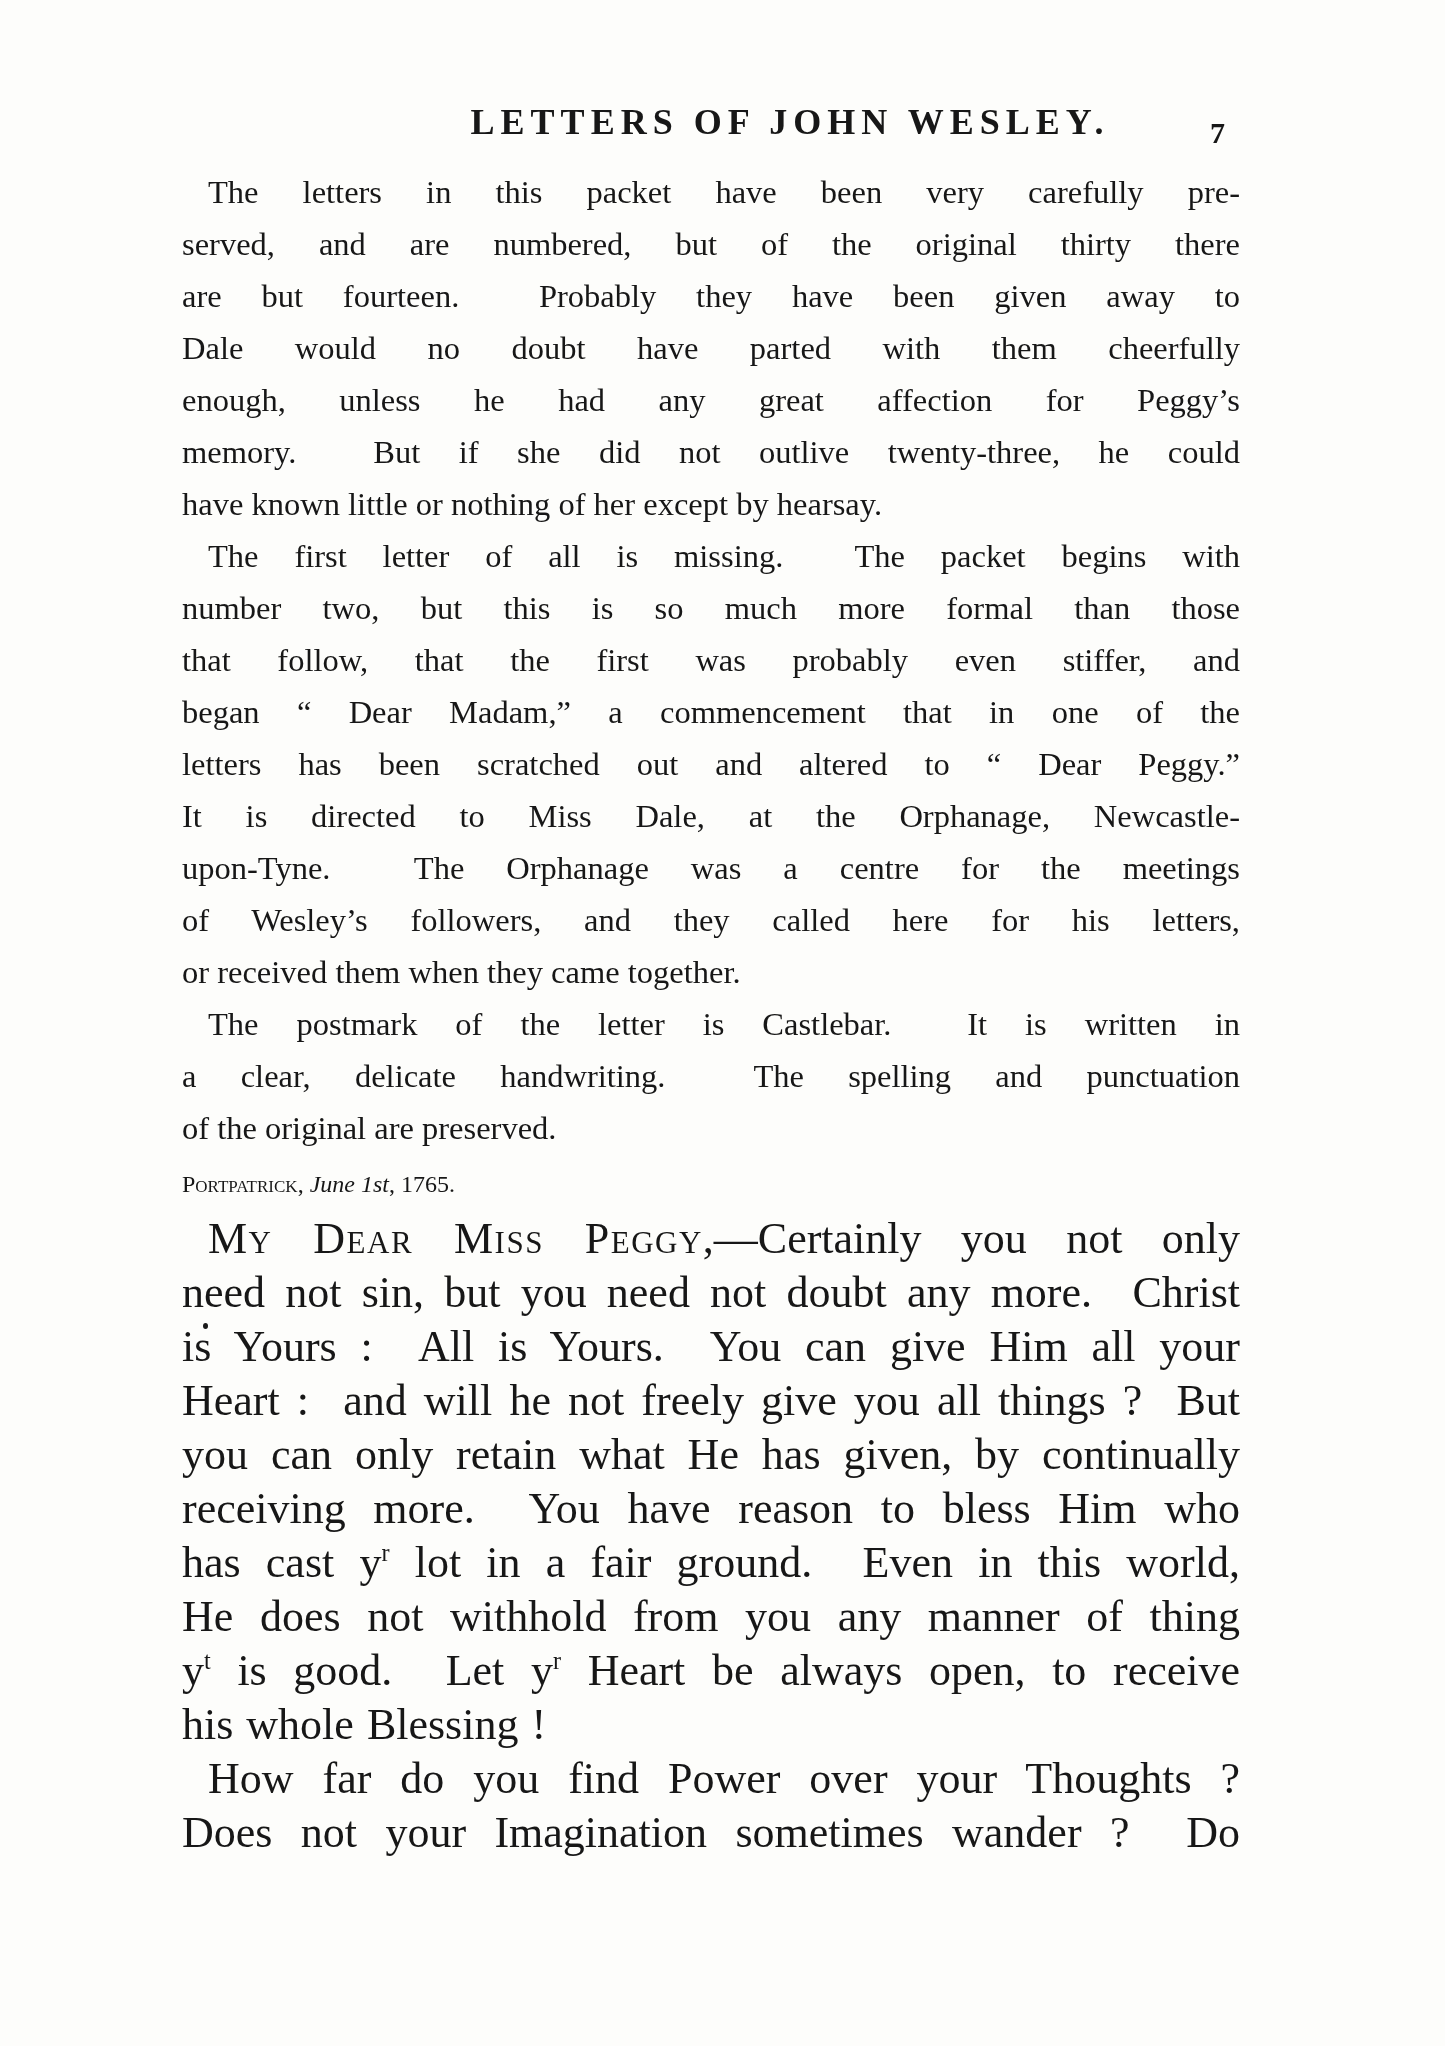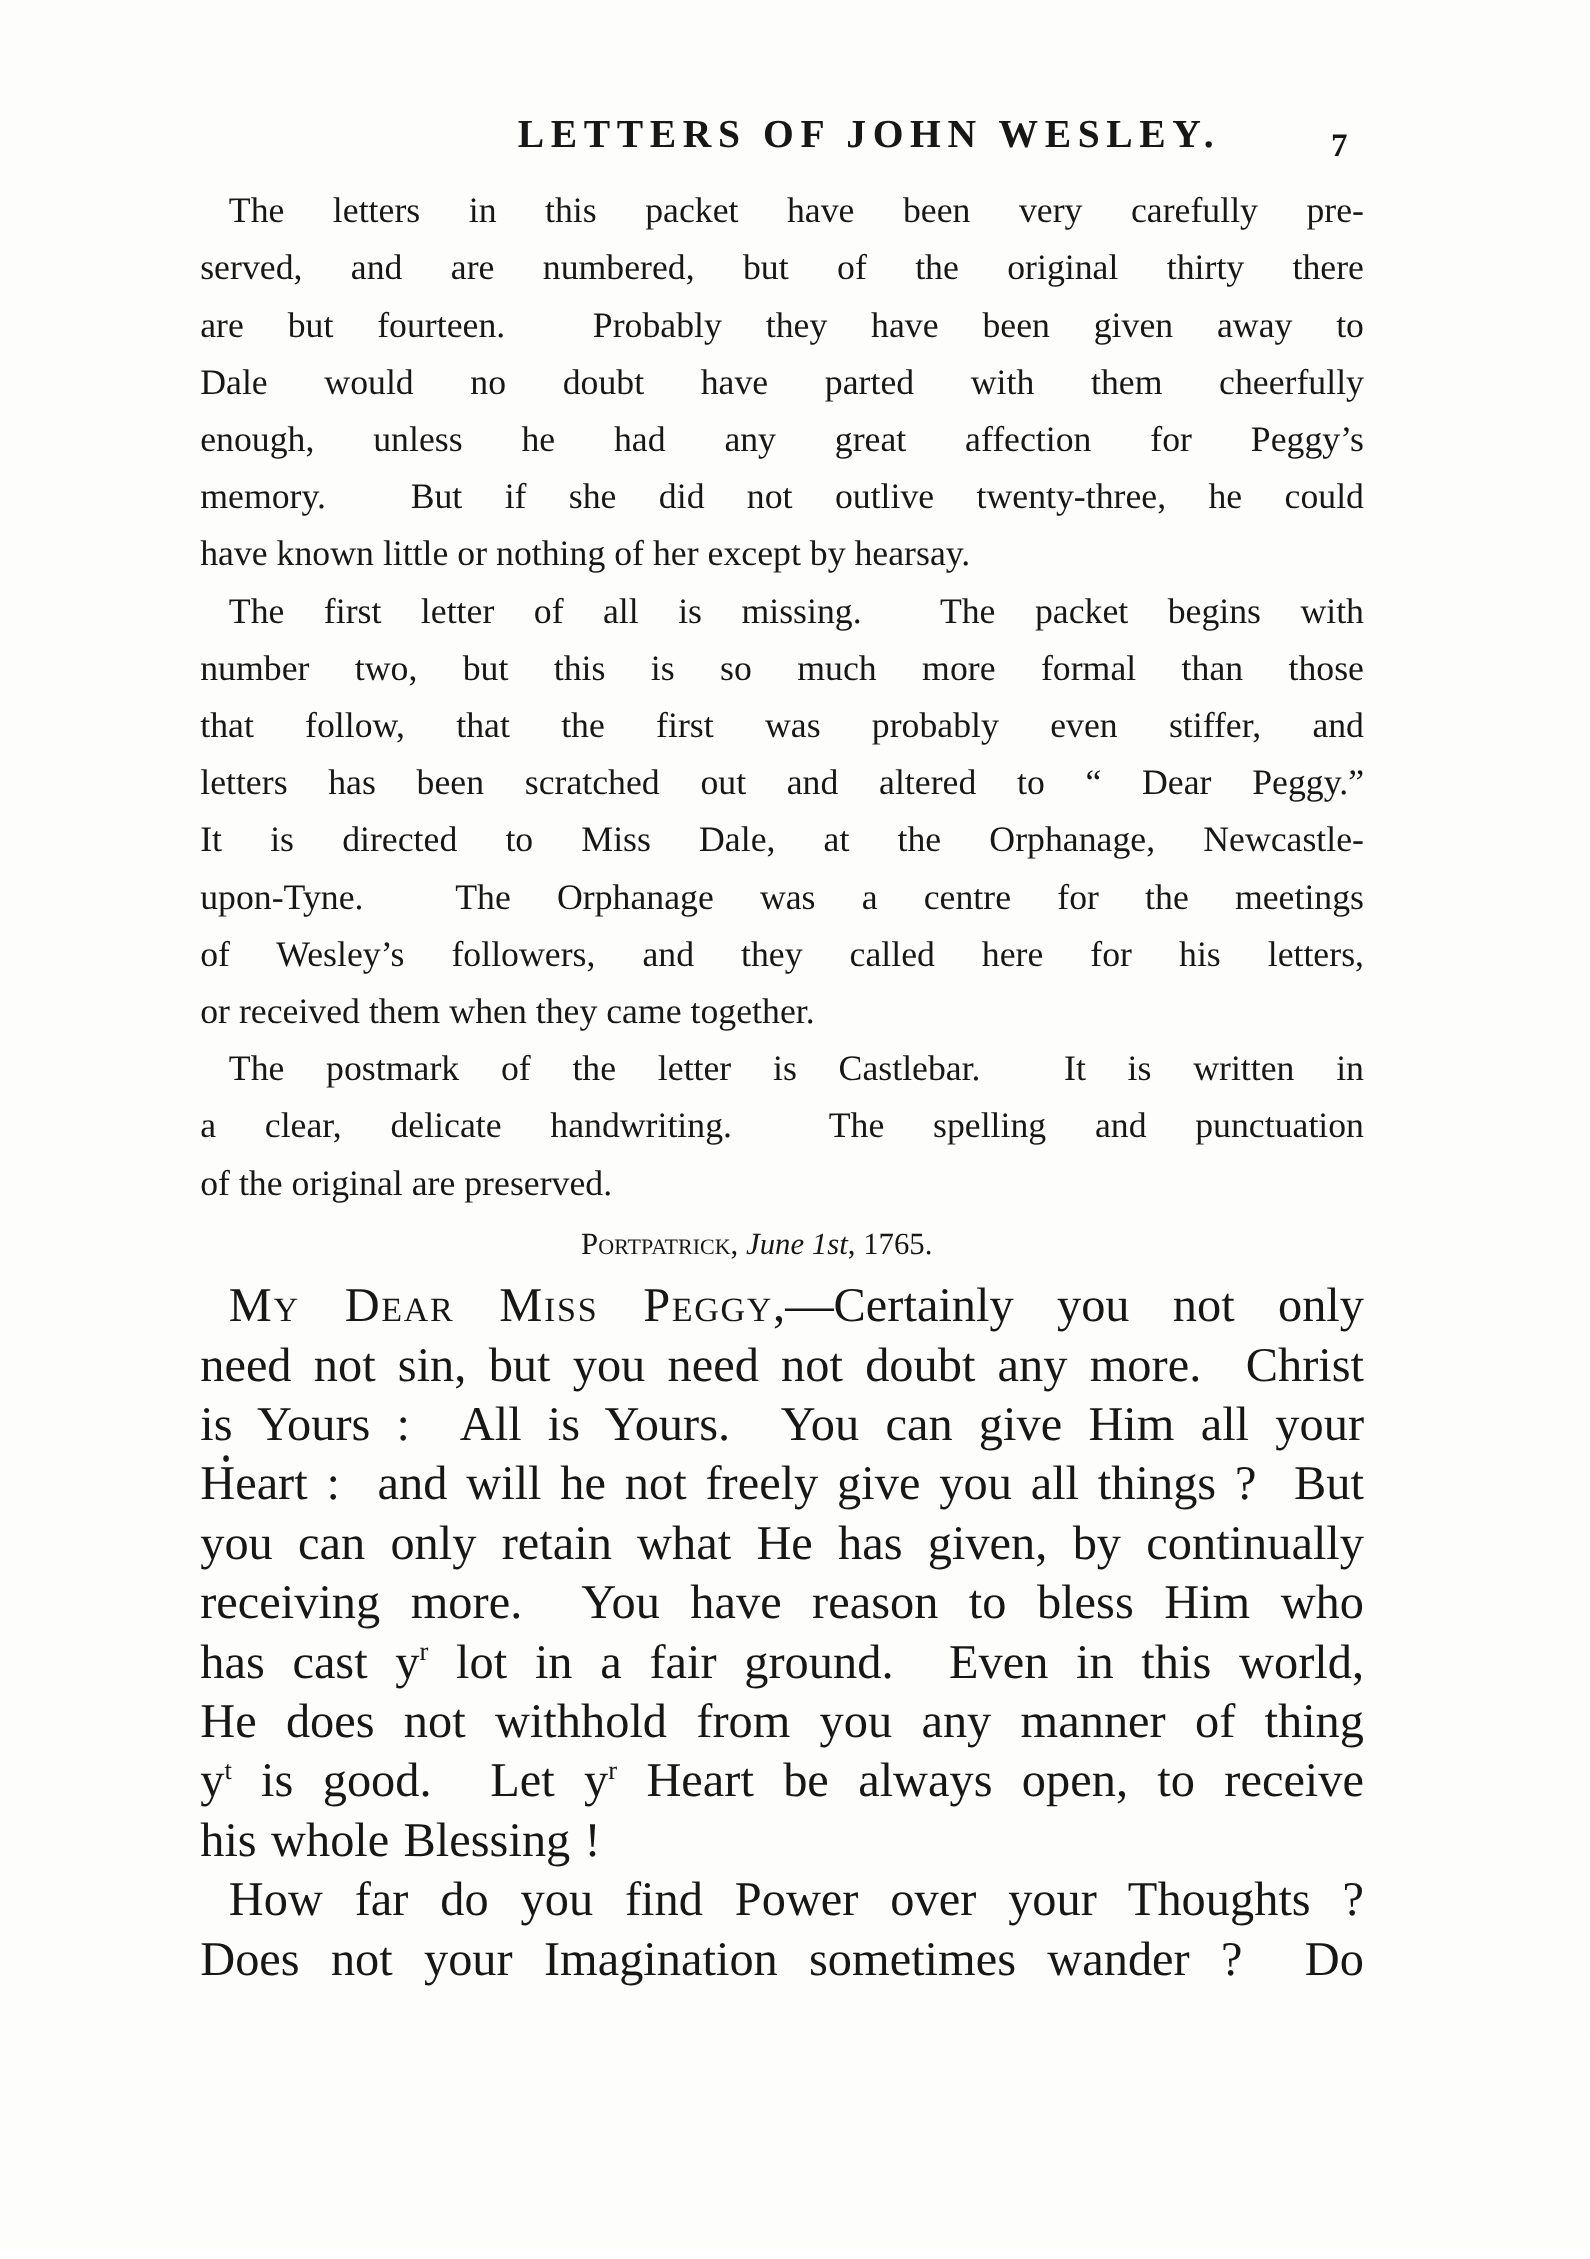--- a/index.html
+++ b/index.html
@@ -26,22 +26,22 @@
     font-size:32.5px;
   }
   .line{
     line-height:52px;height:52px;
     text-align:justify;text-align-last:justify;
   }
   .line.first{text-indent:26px;}
   .line.last{text-align-last:left;}
   .dateline{
     height:56px;line-height:56px;margin-top:2px;
-    text-align:center;padding-right:46px;
-    font-size:28px;
+    text-align:left;padding-right:46px;
+    font-size:24px;
   }
   .letter{font-size:44px;}
   .letter .line{line-height:54px;height:54px;word-spacing:2px;}
   .sc{font-variant:small-caps;}
   .letter .sc{letter-spacing:1.5px;}
   .it{font-style:italic;}
   sup{font-size:0.55em;vertical-align:super;line-height:0;}
   .ink-dot{
     position:absolute;left:203px;top:1323px;
     width:5px;height:6px;border-radius:50%;
@@ -63,20 +63,21 @@
           <div class="line">are but fourteen.&nbsp; Probably they have been given away to</div>
           <div class="line">Dale would no doubt have parted with them cheerfully</div>
           <div class="line">enough, unless he had any great affection for Peggy’s</div>
           <div class="line">memory.&nbsp; But if she did not outlive twenty-three, he could</div>
           <div class="line last">have known little or nothing of her except by hearsay.</div>
         </div>
         <div class="paragraph">
           <div class="line first">The first letter of all is missing.&nbsp; The packet begins with</div>
           <div class="line">number two, but this is so much more formal than those</div>
           <div class="line">that follow, that the first was probably even stiffer, and</div>
+          <div class="line">began “&nbsp;Dear Madam,” a commencement that in one of the</div>
           <div class="line">letters has been scratched out and altered to “&nbsp;Dear Peggy.”</div>
           <div class="line">It is directed to Miss Dale, at the Orphanage, Newcastle-</div>
           <div class="line">upon-Tyne.&nbsp; The Orphanage was a centre for the meetings</div>
           <div class="line">of Wesley’s followers, and they called here for his letters,</div>
           <div class="line last">or received them when they came together.</div>
         </div>
         <div class="paragraph">
           <div class="line first">The postmark of the letter is Castlebar.&nbsp; It is written in</div>
           <div class="line">a clear, delicate handwriting.&nbsp; The spelling and punctuation</div>
           <div class="line last">of the original are preserved.</div>

